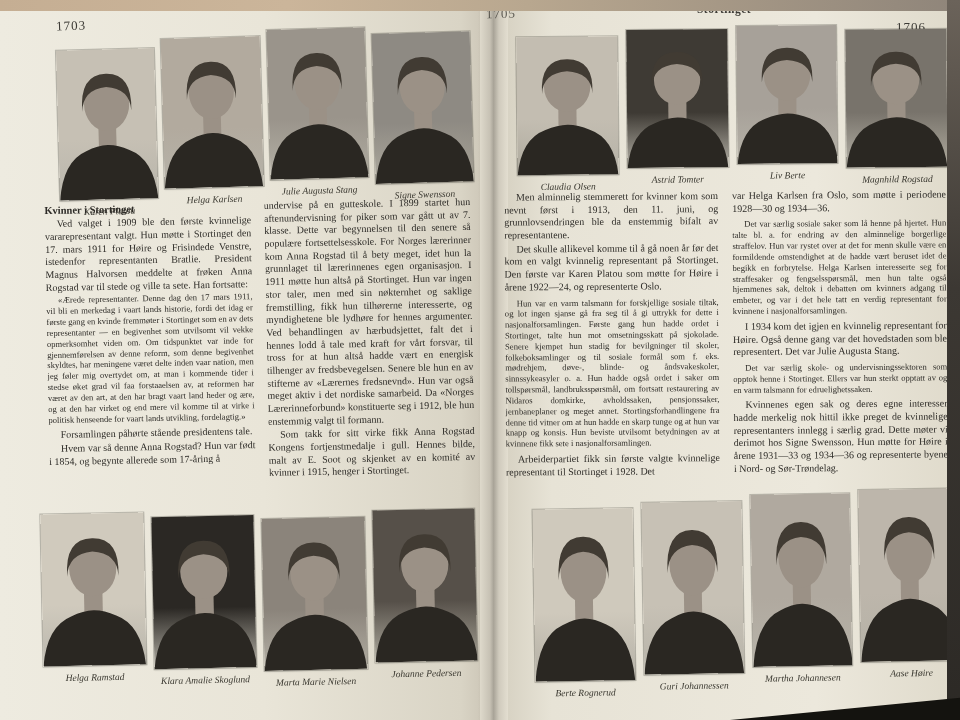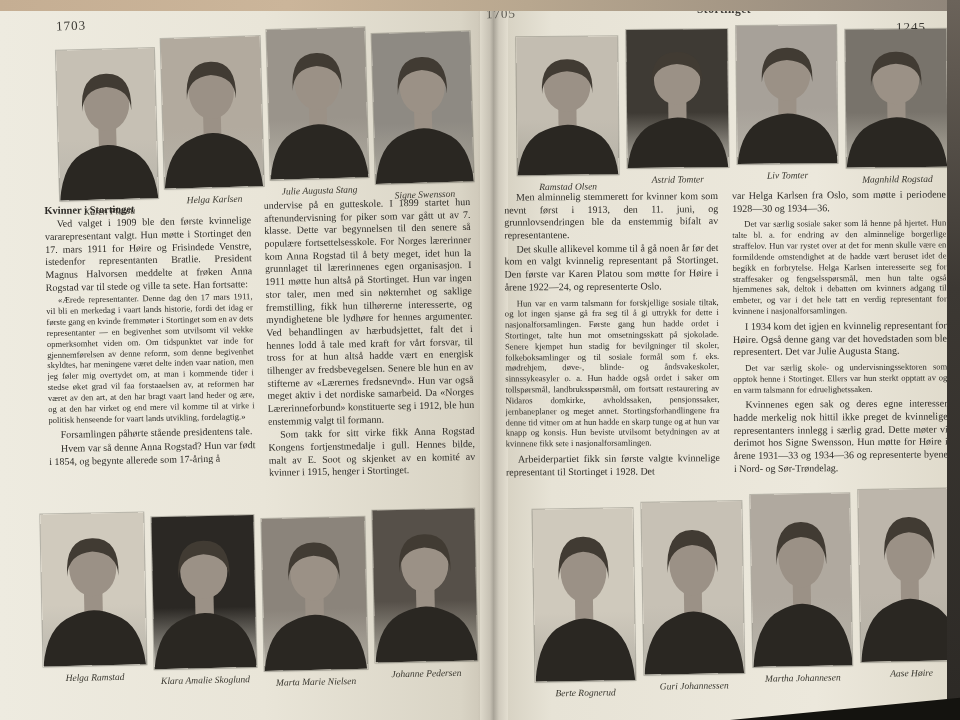--- a/index.html
+++ b/index.html
@@ -186,32 +186,32 @@
       </svg>
     </div>
     <div class="caption">Johanne Pedersen</div>
   </div>
 </div>
   </div>
 
   <div class="page page-right"></div>
   <div class="pagenum pn-1705">1705</div>
   <div class="runhead">Stortinget</div>
-  <div class="pagenum pn-1706">1245</div>
+  <div class="pagenum pn-1706">1706</div>
   <div class="strip strip-rt" id="strip-rt">
   <div class="photo">
     <div class="photo-inner" style="background: linear-gradient(rgb(195, 189, 177) 0%, rgb(195, 189, 177) 60%, rgba(30, 28, 24, 0.25) 100%);">
       <svg class="sil" viewBox="0 0 100 160" preserveAspectRatio="none">
         <rect x="41" y="80" width="18" height="28" class="sk"></rect>
         <ellipse cx="50" cy="58" rx="23" ry="29" class="sk"></ellipse>
         <path d="M25,66 Q23,26 50,26 Q77,26 75,66 Q74,42 50,40 Q26,42 25,66 Z" class="hr"></path>
         <path d="M0,160 Q4,118 28,108 Q40,102 50,102 Q60,102 72,108 Q96,118 100,160 Z" class="sh"></path>
       </svg>
     </div>
-    <div class="caption">Ramstad Olsen</div>
+    <div class="caption">Claudia Olsen</div>
   </div>
 
   <div class="photo">
     <div class="photo-inner" style="background: linear-gradient(rgb(62, 58, 52) 0%, rgb(62, 58, 52) 60%, rgba(30, 28, 24, 0.25) 100%);">
       <svg class="sil" viewBox="0 0 100 160" preserveAspectRatio="none">
         <rect x="41" y="80" width="18" height="28" class="sk"></rect>
         <ellipse cx="50" cy="58" rx="23" ry="29" class="sk"></ellipse>
         <path d="M25,66 Q23,26 50,26 Q77,26 75,66 Q74,42 50,40 Q26,42 25,66 Z" class="hr"></path>
         <path d="M0,160 Q4,118 28,108 Q40,102 50,102 Q60,102 72,108 Q96,118 100,160 Z" class="sh"></path>
       </svg>
@@ -221,21 +221,21 @@
 
   <div class="photo">
     <div class="photo-inner" style="background: linear-gradient(rgb(167, 161, 153) 0%, rgb(167, 161, 153) 60%, rgba(30, 28, 24, 0.25) 100%);">
       <svg class="sil" viewBox="0 0 100 160" preserveAspectRatio="none">
         <rect x="41" y="80" width="18" height="28" class="sk"></rect>
         <ellipse cx="50" cy="58" rx="23" ry="29" class="sk"></ellipse>
         <path d="M25,66 Q23,26 50,26 Q77,26 75,66 Q74,42 50,40 Q26,42 25,66 Z" class="hr"></path>
         <path d="M0,160 Q4,118 28,108 Q40,102 50,102 Q60,102 72,108 Q96,118 100,160 Z" class="sh"></path>
       </svg>
     </div>
-    <div class="caption">Liv Tomter</div>
+    <div class="caption">Liv Berte</div>
   </div>
 
   <div class="photo">
     <div class="photo-inner" style="background: linear-gradient(rgb(120, 115, 107) 0%, rgb(120, 115, 107) 60%, rgba(30, 28, 24, 0.25) 100%);">
       <svg class="sil" viewBox="0 0 100 160" preserveAspectRatio="none">
         <rect x="41" y="80" width="18" height="28" class="sk"></rect>
         <ellipse cx="50" cy="58" rx="23" ry="29" class="sk"></ellipse>
         <path d="M25,66 Q23,26 50,26 Q77,26 75,66 Q74,42 50,40 Q26,42 25,66 Z" class="hr"></path>
         <path d="M0,160 Q4,118 28,108 Q40,102 50,102 Q60,102 72,108 Q96,118 100,160 Z" class="sh"></path>
       </svg>

